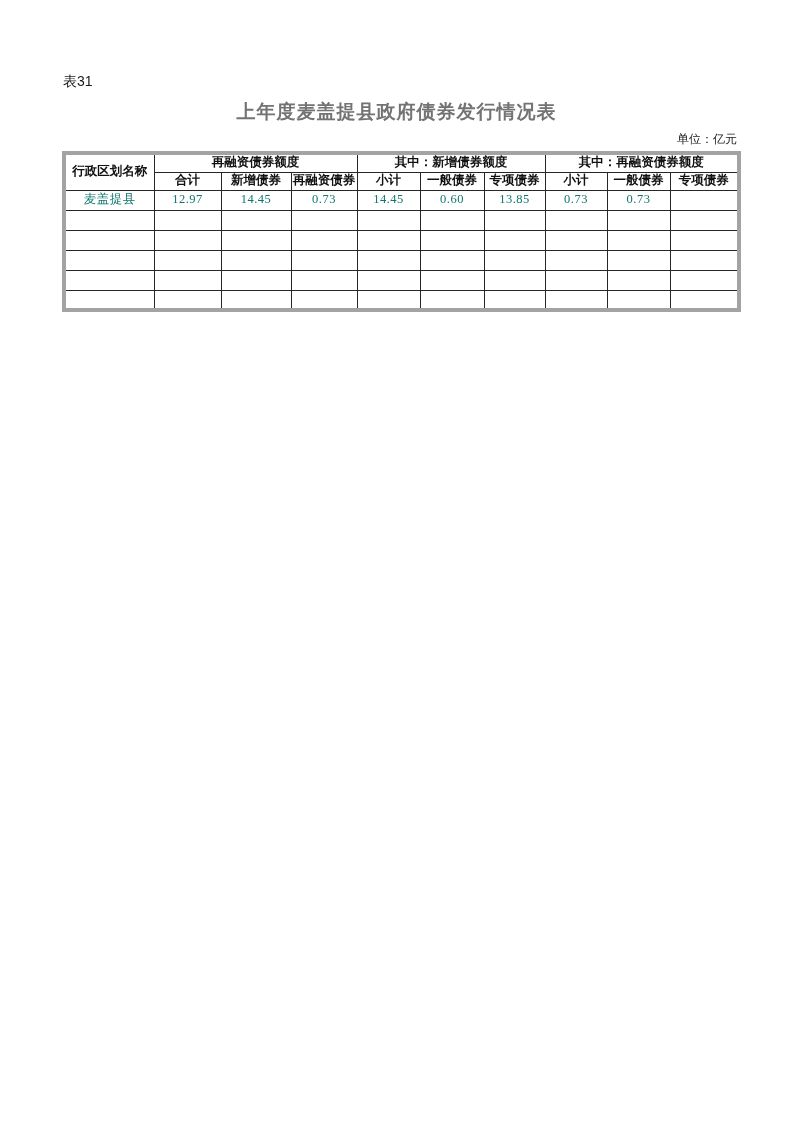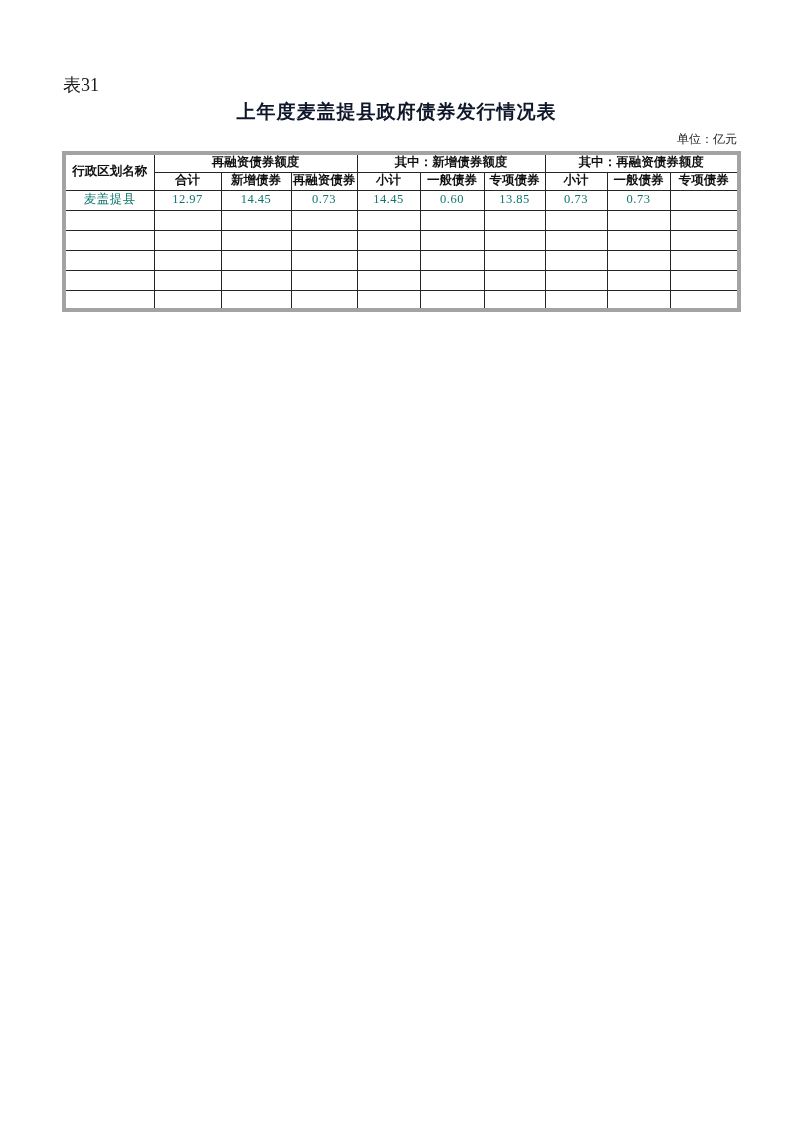--- a/index.html
+++ b/index.html
@@ -10,35 +10,35 @@
     height: 1122px;
     background: #ffffff;
     color: #1a1a1a;
     font-family: "Liberation Serif", "DejaVu Serif", serif;
     overflow: hidden;
   }
   .table-tag {
     position: absolute;
     left: 63px;
     top: 73px;
-    font-size: 18px;
-    font-family: Liberation Serif, serif;
+    font-size: 14px;
+    font-family: Liberation Sans, sans-serif;
     color: #1a1a1a;
   }
   .doc-title {
     position: absolute;
     left: 0;
     top: 99px;
     width: 100%;
     text-align: center;
     font-family: "Liberation Sans", "DejaVu Sans", sans-serif;
     font-weight: bold;
     font-size: 19px;
     letter-spacing: 1px;
-    color: #0f172a;
+    color: #737373;
   }
   .unit-note {
     position: absolute;
     left: 62px;
     top: 131px;
     width: 675px;
     text-align: right;
     font-size: 12px;
     color: #1a1a1a;
   }

